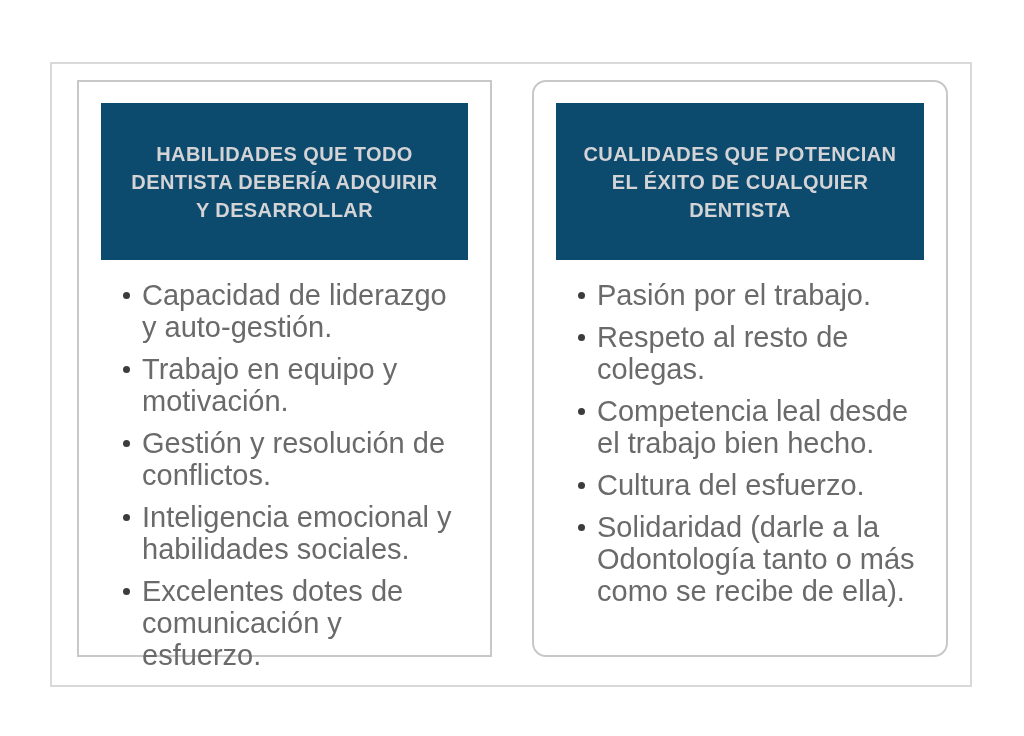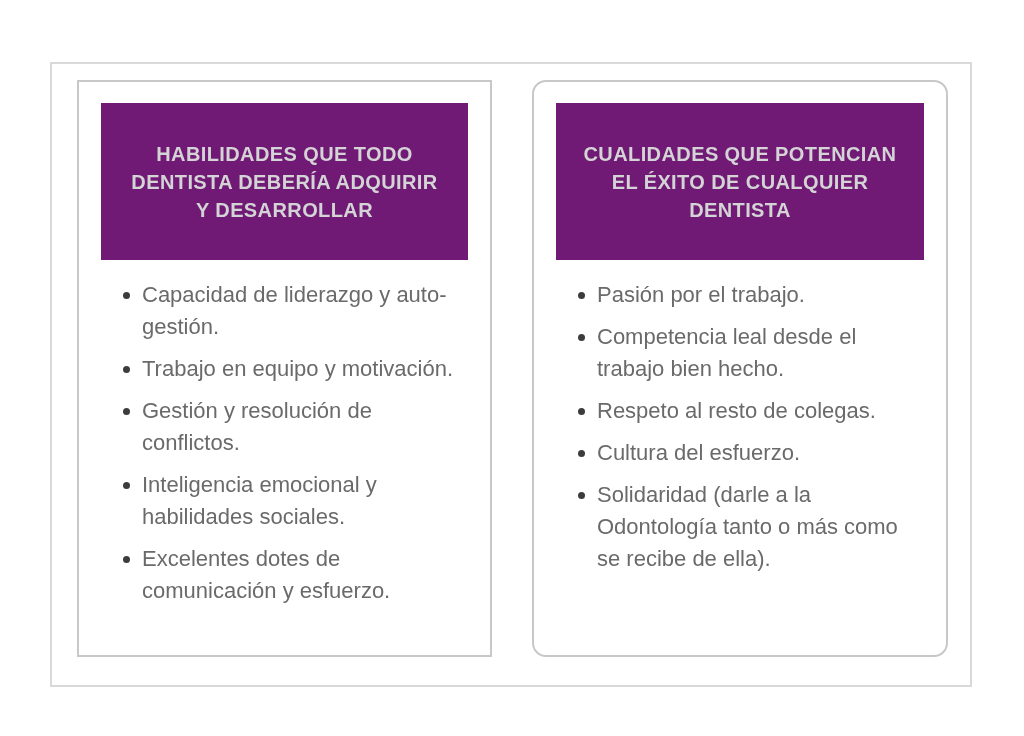--- a/index.html
+++ b/index.html
@@ -32,21 +32,21 @@
     border: 2px solid #c8c8cb;
     box-sizing: border-box;
     background: #ffffff;
     padding: 21px 22px 0 22px;
   }
   .panel.left  { left: 77px; }
   .panel.right { left: 532px; width: 416px; border-radius: 14px; }
 
   .panel-header {
     height: 157px;
-    background: #701a75;
+    background: #0c4a6e;
     display: flex;
     align-items: center;
     justify-content: center;
     text-align: center;
   }
   .panel-header h2 {
     margin: 0;
     padding: 0 14px;
     font-size: 20px;
     line-height: 28px;
@@ -60,21 +60,21 @@
     list-style: none;
     margin: 19px 0 0 0;
     padding: 0;
   }
   .panel-list li {
     position: relative;
     padding-left: 19px;
     padding-right: 6px;
     margin-left: 22px;
     margin-bottom: 10px;
-    font-size: 22px;
+    font-size: 29px;
     line-height: 32px;
     color: #6a6a6a;
   }
   .panel-list li::before {
     content: "";
     position: absolute;
     left: 0;
     top: 13px;
     width: 7px;
     height: 7px;
@@ -103,18 +103,18 @@
 </section>
 
 <section class="panel right">
   <header class="panel-header">
     <h2>CUALIDADES QUE POTENCIAN
 EL ÉXITO DE CUALQUIER
 DENTISTA</h2>
   </header>
   <ul class="panel-list">
       <li>Pasión por el trabajo.</li>
+      <li>Respeto al resto de colegas.</li>
       <li>Competencia leal desde el trabajo bien hecho.</li>
-      <li>Respeto al resto de colegas.</li>
       <li>Cultura del esfuerzo.</li>
       <li>Solidaridad (darle a la Odontología tanto o más como se recibe de ella).</li>
     </ul>
 </section>
 
 </body></html>

